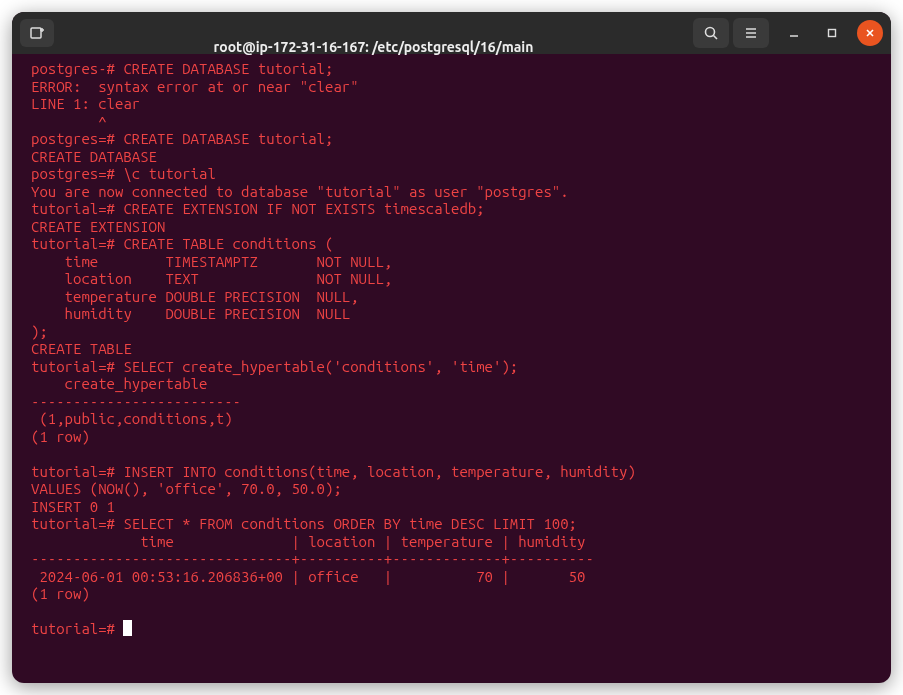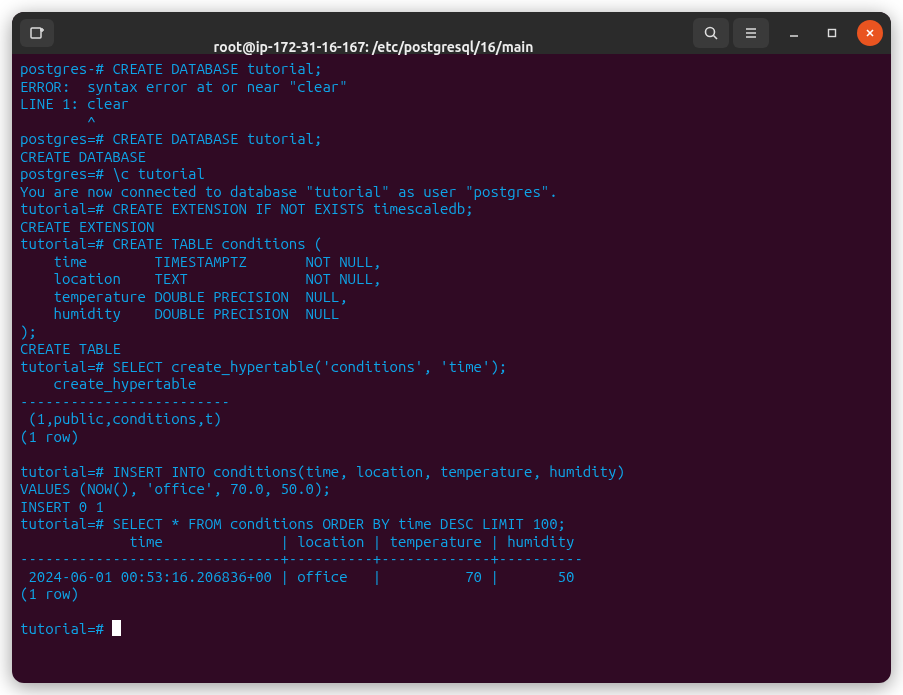--- a/index.html
+++ b/index.html
@@ -72,26 +72,27 @@
       color: #eee;
       font-size: 12px;
     }
     .wc.close {
       background: #e95420;
       color: #fff;
     }
     .terminal {
       flex: 1;
       padding: 6px 8px;
-      color: #0ea5e9;
+      color: #ef4444;
       font-size: 15px;
       line-height: 17.5px;
       white-space: pre;
       overflow: hidden;
       letter-spacing: 0px;
+      margin-left: 11px;
     }
     .cursor {
       display: inline-block;
       width: 9px;
       height: 16px;
       background: #ffffff;
       vertical-align: text-bottom;
       margin-bottom: 1px;
     }
     svg { display: block; }

